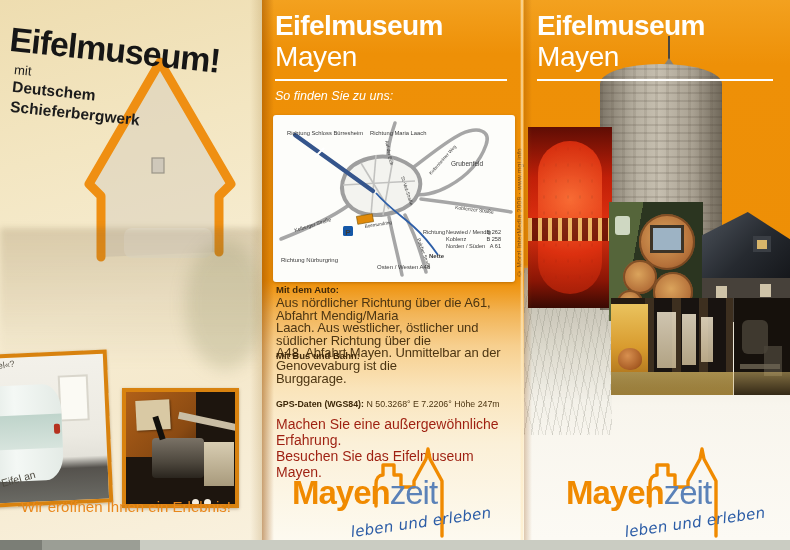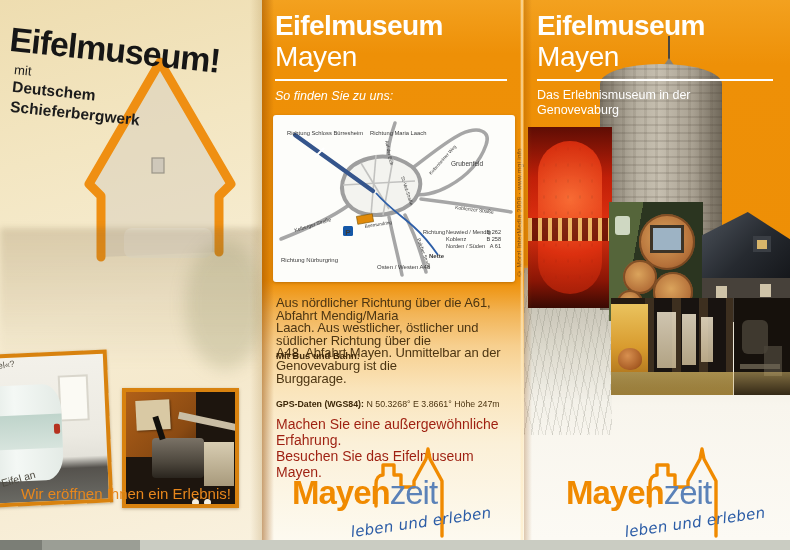--- a/index.html
+++ b/index.html
@@ -38,21 +38,21 @@
   .lp-sub{left:15px;top:62px;transform:rotate(6deg);transform-origin:left top;color:#1c1c1c;}
   .lp-sub .mit{font-size:13px;}
   .lp-sub .bold{font-size:15.5px;font-weight:bold;line-height:20px;}
   .lp-ghost-house{left:0;top:228px;width:262px;height:140px;
     background:linear-gradient(180deg,rgba(120,95,60,.22),rgba(150,125,85,.12) 60%,rgba(150,125,85,0));
     filter:blur(3px);}
   .lp-ghost-tree{left:185px;top:240px;width:80px;height:130px;border-radius:50%;
     background:rgba(105,110,60,.18);filter:blur(8px);}
   .lp-intro{left:15px;top:251px;width:240px;font-size:11.5px;line-height:13.6px;
     letter-spacing:-.2px;color:#3d3a33;}
-  .lp-footer{left:0;top:485px;width:252px;text-align:center;font-size:15px;color:#e8871c;}
+  .lp-footer{left:0;top:498px;width:252px;text-align:center;font-size:15px;color:#e8871c;}
 
   .photo{border:4px solid #d8820f;box-shadow:0 1px 3px rgba(90,60,20,.35);overflow:hidden;}
   .lp-photo1{left:-8px;top:352px;width:118px;height:153px;transform:rotate(-2.5deg);
     background:linear-gradient(180deg,#f3f1ea 0%,#eceae2 55%,#e4e2da 70%,#55524d 78%,#6a6a64 100%);}
   .lp-p1-cyl{position:absolute;left:-12px;top:28px;width:78px;height:96px;border-radius:18px/26px;
     background:linear-gradient(90deg,#dfe7e2,#f4f8f5 40%,#e4ebe6);}
   .lp-p1-glass{position:absolute;left:-12px;top:58px;width:78px;height:34px;
     background:linear-gradient(180deg,#bfd4cb,#d7e4dd);}
   .lp-p1-window{position:absolute;left:66px;top:22px;width:26px;height:42px;background:#fbfaf4;
     box-shadow:0 0 0 2px #d9d6cc;}
@@ -280,30 +280,31 @@
           <text x="173" y="126">Koblenz</text>
           <text x="228" y="126" text-anchor="end">B 258</text>
           <text x="173" y="133">Norden / Süden</text>
           <text x="228" y="133" text-anchor="end">A 61</text>
         </g>
       </svg>
     </div>
 
     <div class="abs map-copy">© Morzl InterMedia 2009 · www.mgi.info</div>
 
+    <div class="abs mp-h mp-auto-h">Mit dem Auto:</div>
     <div class="abs mp-b mp-auto-b ml">Aus nördlicher Richtung über die A61, Abfahrt Mendig/Maria
 Laach. Aus westlicher, östlicher und südlicher Richtung über die
 A48, Abfahrt Mayen. Unmittelbar an der Genovevaburg ist die
 Burggarage.</div>
 
     <div class="abs mp-h mp-bahn-h">Mit Bus und Bahn:</div>
 
     <div class="abs mp-gps">
       <b>GPS-Daten (WGS84):</b>
-      <span>N 50.3268° E 3.8661° Höhe 247m</span>
+      <span>N 50.3268° E 7.2206° Höhe 247m</span>
     </div>
 
     <div class="abs mp-cta ml">Machen Sie eine außergewöhnliche Erfahrung.
 Besuchen Sie das Eifelmuseum Mayen.</div>
 
     <div class="abs mzlogo mz-mid">
       <svg class="mz-castle" width="100" height="96" viewBox="0 0 100 96">
         <path d="M 8 62 L 8 40 C 8 34 11 31 15 31 L 15 21 L 26 21 L 26 31 L 33 31 L 33 43 L 46 43 L 46 37 L 58 15 L 60 5 L 62 15 L 74 37 L 74 92" fill="none" stroke="#f08a00" stroke-width="3.4" stroke-linecap="round" stroke-linejoin="round"></path>
       </svg>
       <div class="mz-text">
@@ -362,22 +363,20 @@
       <i style="left:30px;top:48px;width:18px;height:30px;"></i>
       <i style="left:6px;top:66px;width:40px;height:5px;background:#6e6554;"></i>
     </div>
     <div class="rp-floorglow abs"></div>
 
     <div class="hdr">
       <div class="hdr-title">Eifelmuseum</div>
       <div class="hdr-sub">Mayen</div>
     </div>
     <div class="hdr-rule" style="width:236px;"></div>
-    <div class="hdr-tagline ml">Das Erlebnismuseum in der
-Genovevaburg</div>
 
     <div class="abs mzlogo mz-right">
       <svg class="mz-castle" width="100" height="96" viewBox="0 0 100 96">
         <path d="M 8 62 L 8 40 C 8 34 11 31 15 31 L 15 21 L 26 21 L 26 31 L 33 31 L 33 43 L 46 43 L 46 37 L 58 15 L 60 5 L 62 15 L 74 37 L 74 92" fill="none" stroke="#f08a00" stroke-width="3.4" stroke-linecap="round" stroke-linejoin="round"></path>
       </svg>
       <div class="mz-text">
         <span class="p1">Mayen</span><span class="p2">zeit</span>
       </div>
       <div class="mz-tagline">leben und erleben</div>
     </div>

